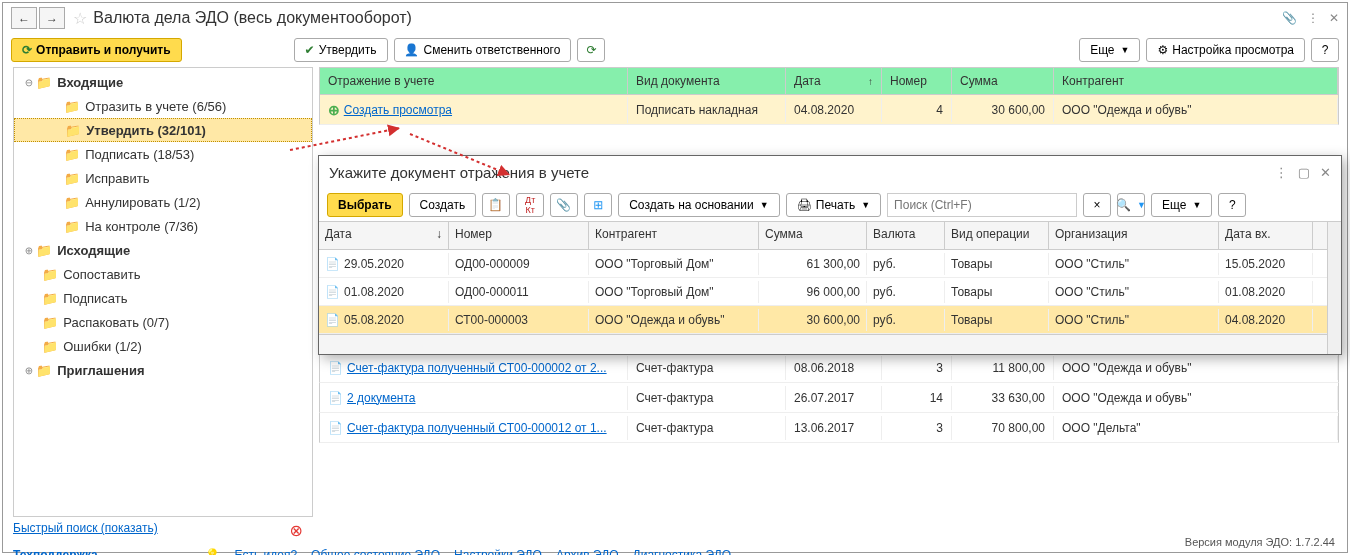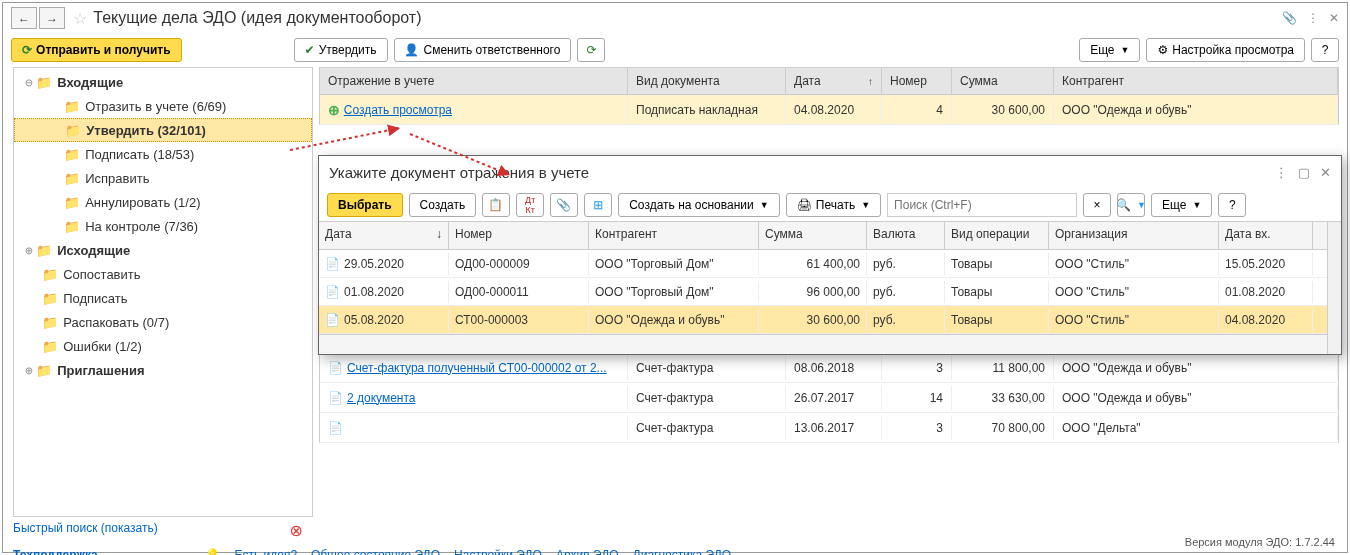--- a/index.html
+++ b/index.html
@@ -26,31 +26,31 @@
   .tree-item { display: flex; align-items: center; padding: 3px 4px 3px 8px; cursor: pointer; height: 24px; }
   .tree-item.selected { background: #ffe8a6; border: 1px dotted #c09000; }
   .tree-expand { width: 14px; text-align: center; color: #888; font-size: 10px; }
   .tree-folder { color: #e8a33d; margin-right: 5px; font-size: 13px; }
   .tree-label { font-size: 13px; }
   .tree-label.bold { font-weight: bold; }
   .tree-indent-1 { padding-left: 28px; }
   .tree-indent-2 { padding-left: 50px; }
   
   .main-panel { flex: 1; margin-right: 8px; position: relative; }
-  .table-header { display: flex; background: #e5e5e5; border: 1px solid #ccc; height: 28px; }
+  .table-header { display: flex; background: #86efac; border: 1px solid #ccc; height: 28px; }
   .th { padding: 5px 8px; border-right: 1px solid #ccc; font-size: 12px; display: flex; align-items: center; }
   .th.sortable::after { content: "↑"; margin-left: auto; font-size: 10px; }
   .table-row { display: flex; border-left: 1px solid #ccc; border-right: 1px solid #ccc; border-bottom: 1px solid #eee; height: 30px; align-items: center; }
   .table-row.highlight { background: #fff3cc; }
   .td { padding: 5px 8px; border-right: 1px solid #eee; font-size: 12px; display: flex; align-items: center; gap: 4px; }
   .td.num { justify-content: flex-end; }
   .link-text { color: #0066cc; text-decoration: underline; cursor: pointer; }
   .green-plus { color: #4caf50; font-weight: bold; font-size: 14px; }
   .doc-icon { color: #888; font-size: 12px; }
-  .footer-link { color: #0066cc; cursor: pointer; font-size: 12px; }
+  .footer-link { color: #0066cc; text-decoration: underline; cursor: pointer; font-size: 12px; }
   .footer-link.bold { font-weight: bold; }
   .red-x { color: #e53935; font-size: 16px; }
   .bulb { color: #ffc107; }
   
   .version-bar { position: absolute; bottom: 4px; right: 12px; font-size: 11px; color: #555; }
   
   .bottom-links { padding: 4px 10px; display: flex; align-items: center; gap: 14px; font-size: 12px; }
   
   
   .popup { position: absolute; left: 318px; top: 155px; width: 1024px; background: #fff; border: 1px solid #666; box-shadow: 4px 4px 12px rgba(0,0,0,0.3); z-index: 10; }
@@ -89,21 +89,21 @@
   .p-din  { width: 94px; }
 </style>
 </head>
 <body>
 
 <div class="main-window">
   <div class="titlebar">
     <div class="nav-btn">←</div>
     <div class="nav-btn">→</div>
     <span class="star-icon">☆</span>
-    <span class="title-text">Текущие дела ЭДО (идея документооборот)</span>
+    <span class="title-text">Валюта дела ЭДО (весь документооборот)</span>
     <div class="titlebar-right">
       <span>📎</span>
       <span>⋮</span>
       <span>✕</span>
     </div>
   </div>
 
   <div class="toolbar">
     <button class="btn btn-yellow">
         <span style="color:#2e7d32">⟳</span> 
@@ -137,21 +137,21 @@
 
   <div class="content">
     <div class="tree-panel" id="tree">
         <div class="tree-item">
           <span class="tree-expand">⊖</span>
           <span class="tree-folder">📁</span>
           <span class="tree-label bold">Входящие</span>
         </div>
         <div class="tree-item tree-indent-2">
           <span class="tree-folder">📁</span>
-          <span class="tree-label">Отразить в учете (6/69)</span>
+          <span class="tree-label">Отразить в учете (6/56)</span>
         </div>
         <div class="tree-item selected tree-indent-2">
           <span class="tree-folder">📁</span>
           <span class="tree-label bold">Утвердить (32/101)</span>
         </div>
         <div class="tree-item tree-indent-2">
           <span class="tree-folder">📁</span>
           <span class="tree-label">Подписать (18/53)</span>
         </div>
         <div class="tree-item tree-indent-2">
@@ -236,20 +236,21 @@
             </div>
             <div class="td c-type">Счет-фактура</div>
             <div class="td c-date">26.07.2017</div>
             <div class="td c-num num">14</div>
             <div class="td c-sum num">33 630,00</div>
             <div class="td c-kagent">ООО "Одежда и обувь"</div>
           </div>
           <div class="table-row">
             <div class="td c-refl">
               <span class="doc-icon">📄</span>
+              <span class="link-text">Счет-фактура полученный СТ00-000012 от 1...</span>
             </div>
             <div class="td c-type">Счет-фактура</div>
             <div class="td c-date">13.06.2017</div>
             <div class="td c-num num">3</div>
             <div class="td c-sum num">70 800,00</div>
             <div class="td c-kagent">ООО "Дельта"</div>
           </div>
         </div>
 
     </div>
@@ -315,21 +316,21 @@
         <div class="pth p-val">Валюта</div>
         <div class="pth p-op">Вид операции</div>
         <div class="pth p-org">Организация</div>
         <div class="pth p-din">Дата вх.</div>
       </div>
       <div id="popup-rows">
           <div class="popup-row">
             <div class="ptd p-date"><span>📄</span> 29.05.2020</div>
             <div class="ptd p-num">ОД00-000009</div>
             <div class="ptd p-kag">ООО "Торговый Дом"</div>
-            <div class="ptd p-sum num">61 400,00</div>
+            <div class="ptd p-sum num">61 300,00</div>
             <div class="ptd p-val">руб.</div>
             <div class="ptd p-op">Товары</div>
             <div class="ptd p-org">ООО "Стиль"</div>
             <div class="ptd p-din">15.05.2020</div>
           </div>
           <div class="popup-row">
             <div class="ptd p-date"><span>📄</span> 01.08.2020</div>
             <div class="ptd p-num">ОД00-000011</div>
             <div class="ptd p-kag">ООО "Торговый Дом"</div>
             <div class="ptd p-sum num">96 000,00</div>

